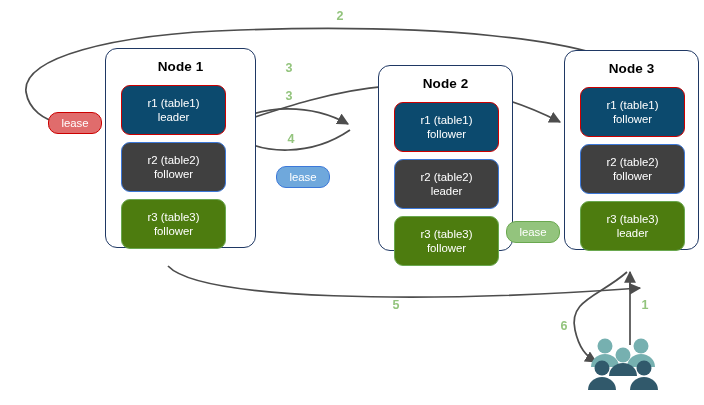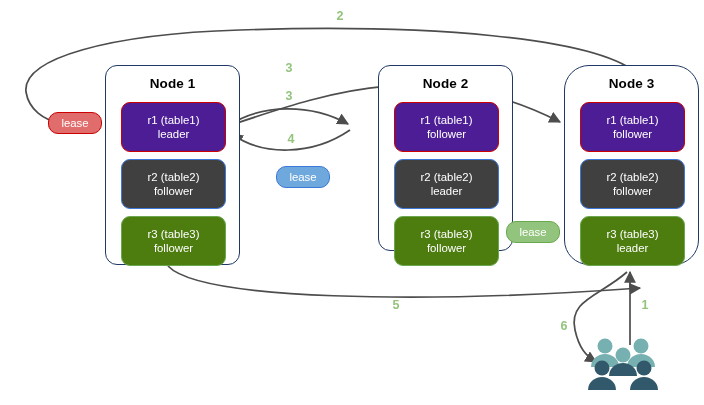--- a/index.html
+++ b/index.html
@@ -46,21 +46,21 @@
     display: flex;
     flex-direction: column;
     align-items: center;
     justify-content: center;
     color: #ffffff;
     font-size: 11.4px;
     line-height: 14px;
     text-align: center;
   }
   .replica span { display: block; }
-  .r-red   { background: #4c1d95; border: 1.4px solid #cc0000; }
+  .r-red   { background: #0c4a6e; border: 1.4px solid #cc0000; }
   .r-blue  { background: #404040; border: 1.4px solid #3c78d8; }
   .r-green { background: #4d7c0f; border: 1.4px solid #6aa84f; }
 
   .lease {
     position: absolute;
     box-sizing: border-box;
     border-radius: 10px;
     display: flex;
     align-items: center;
     justify-content: center;
@@ -109,21 +109,21 @@
     <path d="M 350 130 C 312 156, 262 156, 232 134" fill="none" stroke="#4d4d4d" stroke-width="1.7" marker-end="url(#arrow)"></path>
 
     <path d="M 168 266 C 200 300, 420 304, 640 288" fill="none" stroke="#4d4d4d" stroke-width="1.7" marker-end="url(#arrow)"></path>
 
     <path d="M 630 345 L 630 272" fill="none" stroke="#4d4d4d" stroke-width="1.7" marker-end="url(#arrow)"></path>
 
     <path d="M 627 272 C 600 296, 568 300, 575 330
              C 579 348, 586 356, 596 362" fill="none" stroke="#4d4d4d" stroke-width="1.7" marker-end="url(#arrow)"></path>
   </svg>
 
-  <div class="node-box" style="left:105px; top:65px; width:135px; height:200px;">
+  <div class="node-box" style="left:105px; top:48px; width:151px; height:200px;">
     <div class="node-title" style="top:10px;">Node 1</div>
 
     <div class="replica r-red" style="left:15px; top:36px; width:105px; height:50px;">
       <span>r1 (table1)</span>
       <span>leader</span>
     </div>
 
     <div class="replica r-blue" style="left:15px; top:93px; width:105px; height:50px;">
       <span>r2 (table2)</span>
       <span>follower</span>
@@ -147,21 +147,21 @@
       <span>r2 (table2)</span>
       <span>leader</span>
     </div>
 
     <div class="replica r-green" style="left:15px; top:150px; width:105px; height:50px;">
       <span>r3 (table3)</span>
       <span>follower</span>
     </div>
   </div>
 
-  <div class="node-box" style="left:564px; top:65px; width:135px; height:200px;border-radius:25px;">
+  <div class="node-box" style="left:564px; top:50px; width:135px; height:200px;">
     <div class="node-title" style="top:10px;">Node 3</div>
 
     <div class="replica r-red" style="left:15px; top:36px; width:105px; height:50px;">
       <span>r1 (table1)</span>
       <span>follower</span>
     </div>
 
     <div class="replica r-blue" style="left:15px; top:93px; width:105px; height:50px;">
       <span>r2 (table2)</span>
       <span>follower</span>

